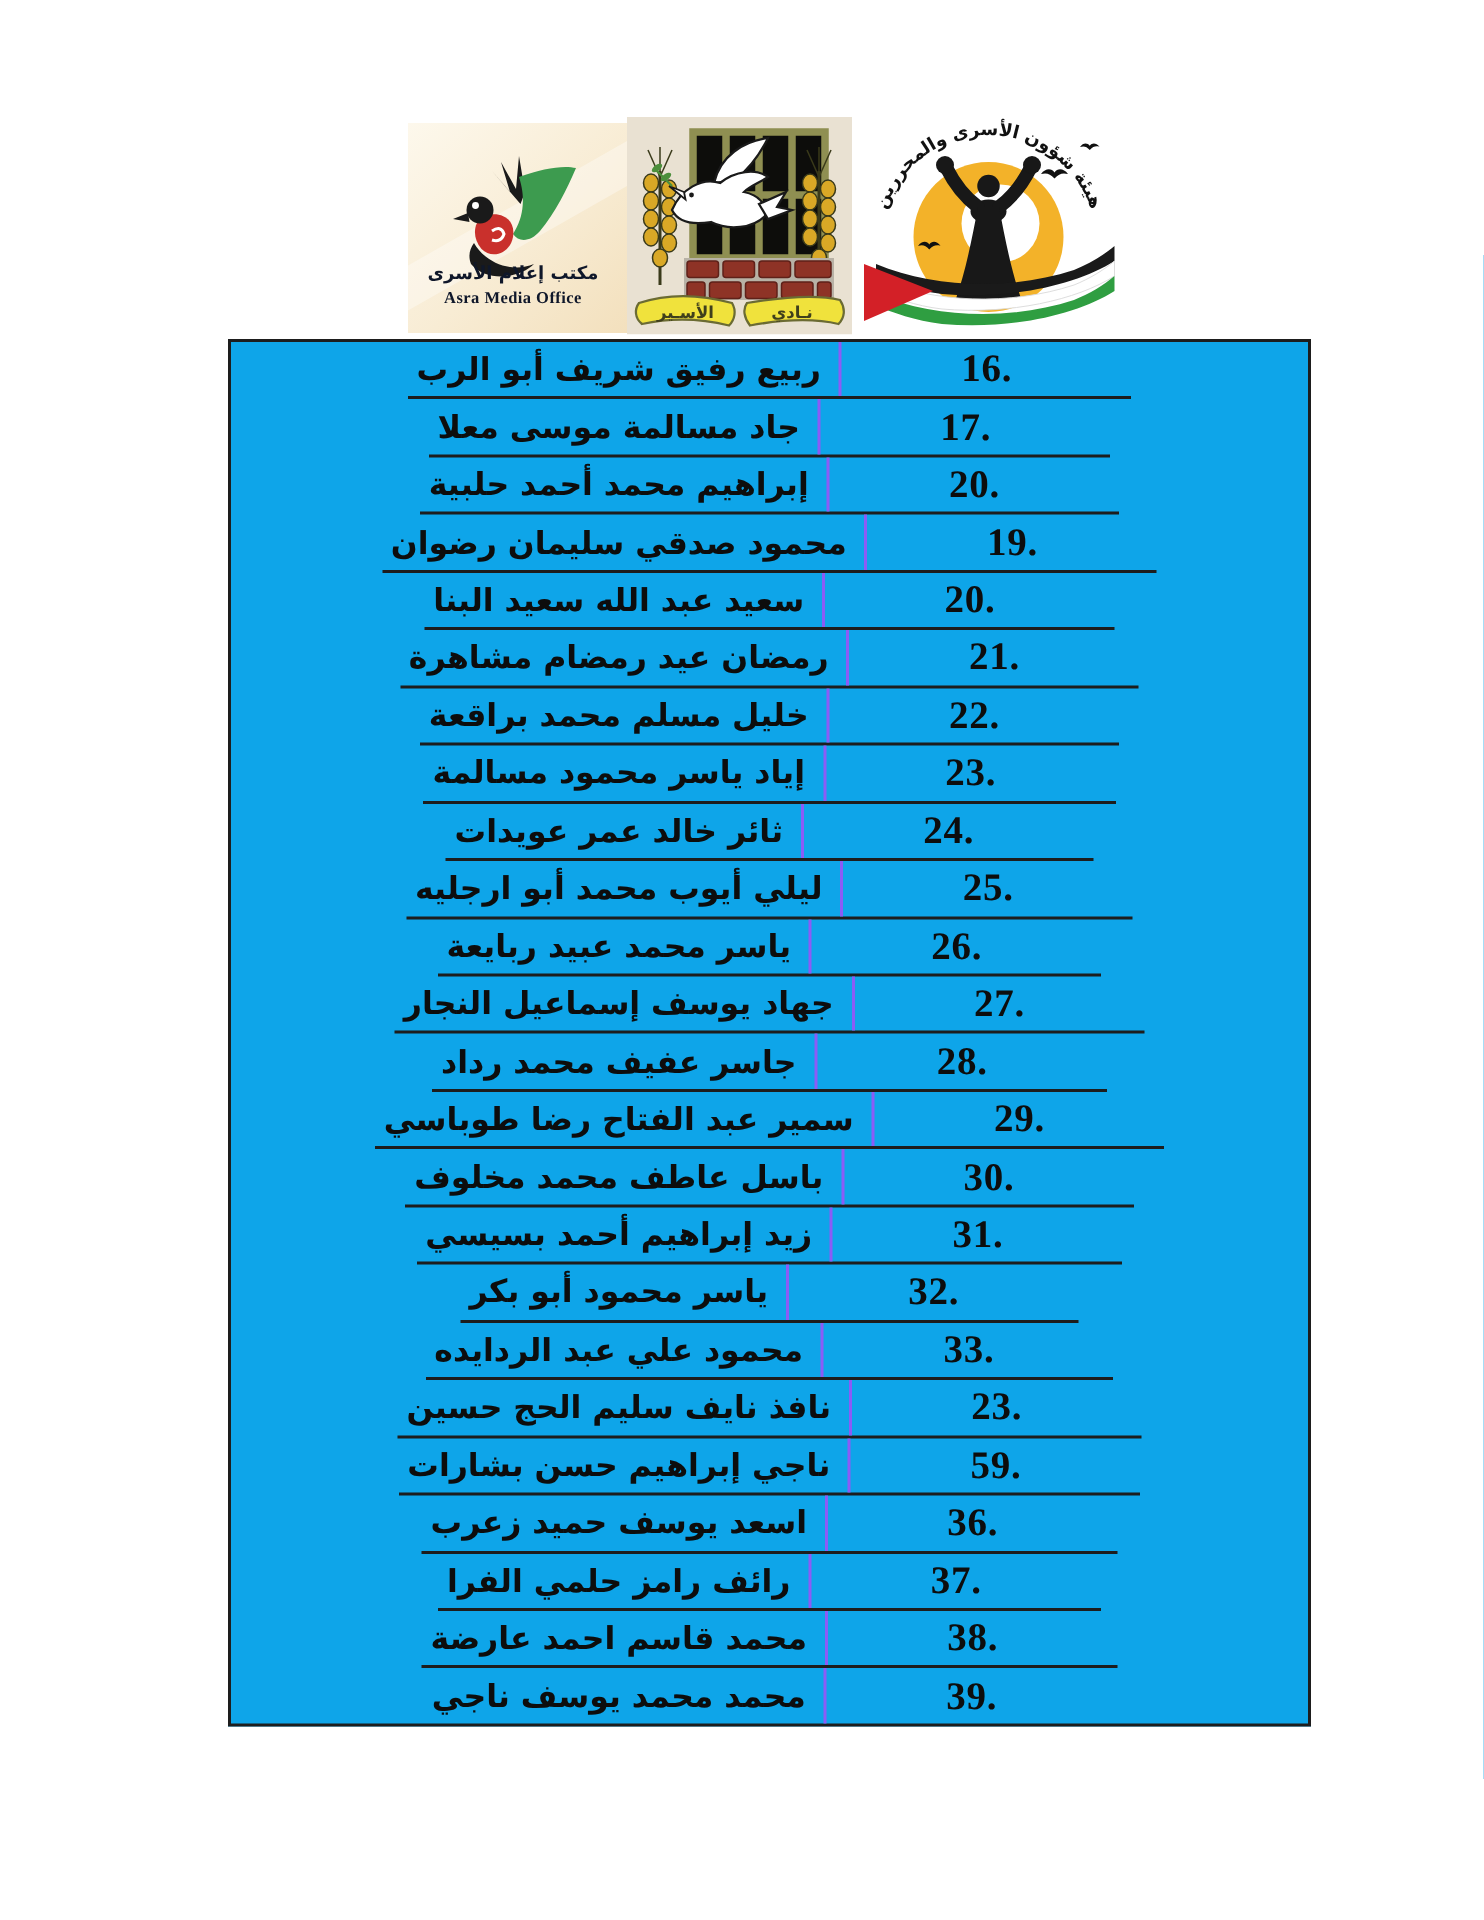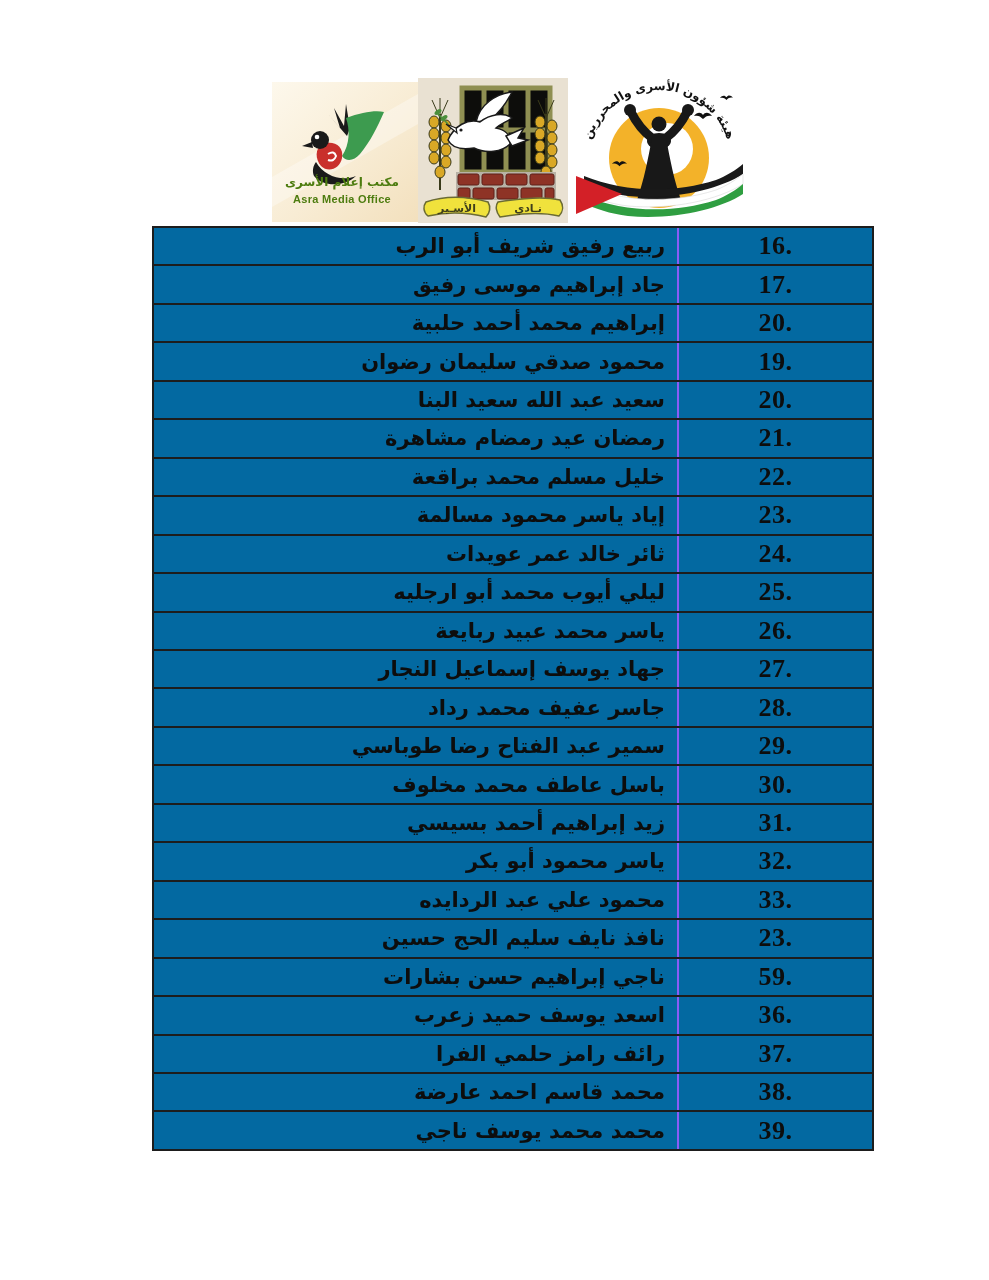--- a/index.html
+++ b/index.html
@@ -11,30 +11,30 @@
 
   
   .logo { position:absolute; }
   .logo svg { display:block; width:100%; height:100%; }
   .logo-asra { left:272px; top:82px; width:146px; height:140px; }
   .logo-club { left:418px; top:78px; width:150px; height:145px; }
   .logo-commission { left:568px; top:64px; width:182px; height:159px; }
 
   .asra-text-ar, .asra-text-en {
     position:absolute; left:0; right:6px; text-align:center;
-    color:#4d7c0f; font-weight:bold;
+    color:#0f172a; font-weight:bold;
   }
   .asra-text-ar { bottom:33px; font-size:12px; }
-  .asra-text-en { bottom:17px; font-size:11px; font-family:Liberation Sans, sans-serif; letter-spacing:0.3px; }
+  .asra-text-en { bottom:17px; font-size:11px; font-family:Liberation Serif, serif; letter-spacing:0.3px; }
 
   
   .names-table {
     position:absolute; left:152px; top:226px; width:722px; height:925px;
     border:2px solid #1d1d1d; box-sizing:border-box;
-    display:flex; flex-direction:column; background:#0369a1;
+    display:flex; flex-direction:column; background:#0ea5e9;align-items:center;
   }
   .row { flex:1; display:flex; border-bottom:2px solid #1d1d1d; box-sizing:border-box; min-height:0; }
   .row:last-child { border-bottom:none; }
   .cell-name {
     flex:1; display:flex; align-items:center; justify-content:flex-start;
     padding:0 12px 0 6px; box-sizing:border-box;
     font-weight:bold; font-size:21px; color:#0d0d0d;
     font-family:"DejaVu Sans", sans-serif;
     white-space:nowrap; overflow:hidden;
   }
@@ -192,21 +192,21 @@
     </svg>
   </div>
 
   <div class="names-table">
   <div class="row">
     <div class="cell-name" dir="rtl">ربيع رفيق شريف أبو الرب</div>
     <div class="cell-num">16.</div>
   </div>
 
   <div class="row">
-    <div class="cell-name" dir="rtl">جاد إبراهيم موسى رفيق</div>
+    <div class="cell-name" dir="rtl">جاد مسالمة موسى معلا</div>
     <div class="cell-num">17.</div>
   </div>
 
   <div class="row">
     <div class="cell-name" dir="rtl">إبراهيم محمد أحمد حلبية</div>
     <div class="cell-num">20.</div>
   </div>
 
   <div class="row">
     <div class="cell-name" dir="rtl">محمود صدقي سليمان رضوان</div>

